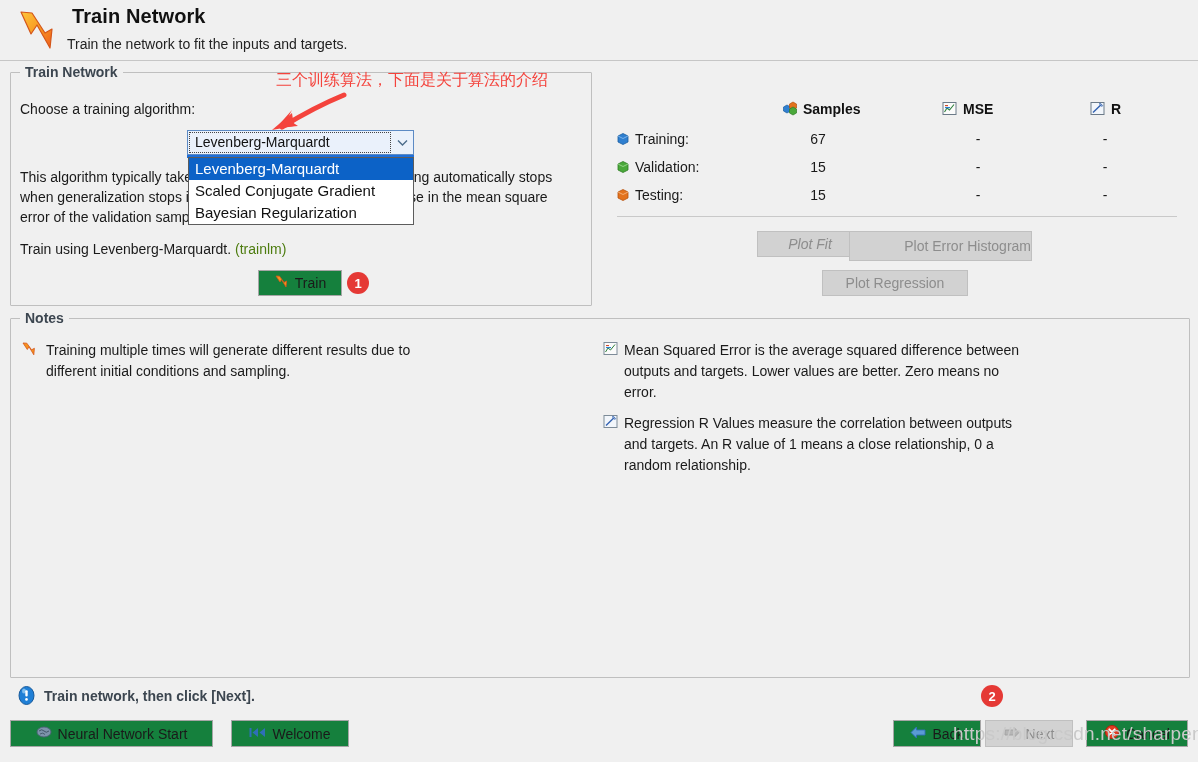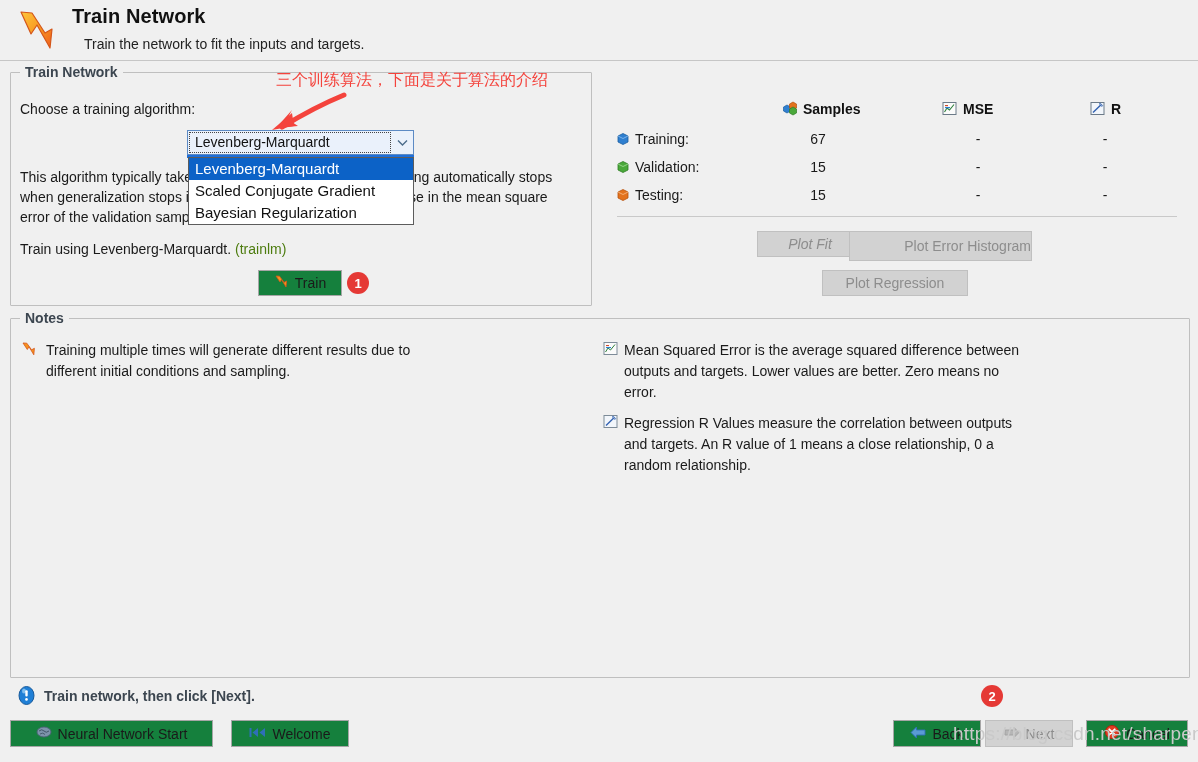--- a/index.html
+++ b/index.html
@@ -12,21 +12,21 @@
     color:#1a1a1a;
     overflow:hidden;
     position:relative;
   }
   .app{position:relative;width:1198px;height:762px;padding-left:12px;}
 
   
   .header{position:absolute;left:0;top:0;width:1198px;height:60px;background:#f0f0f0;}
   .header-icon{position:absolute;left:14px;top:8px;width:46px;height:46px;}
   .header-title{position:absolute;left:72px;top:5px;font-size:20px;font-weight:bold;color:#111;letter-spacing:.1px;}
-  .header-sub{position:absolute;left:84px;top:36px;font-size:14px;color:#222;}
+  .header-sub{position:absolute;left:67px;top:36px;font-size:14px;color:#222;}
   .header-rule{position:absolute;left:0;top:60px;width:1198px;height:1px;background:#c6c6c6;}
 
   
   .group{position:absolute;border:1px solid #bfbfbf;border-radius:1px;background:transparent;}
   .group-title{position:absolute;top:-9px;left:9px;background:#f0f0f0;padding:0 5px;font-size:14px;font-weight:bold;color:#3c4650;}
 
   #grp-train{left:10px;top:72px;width:580px;height:232px;}
   #grp-results{left:606px;top:72px;width:582px;height:232px;}
   #grp-notes{left:10px;top:318px;width:1178px;height:358px;}
 

